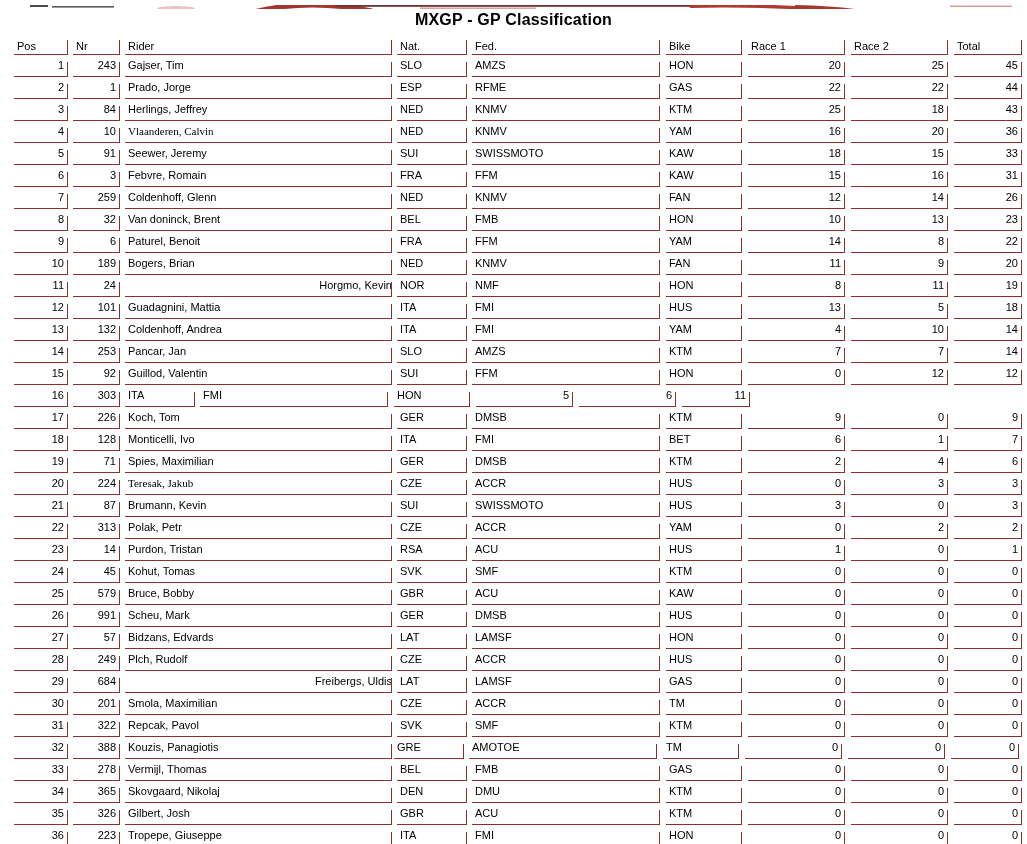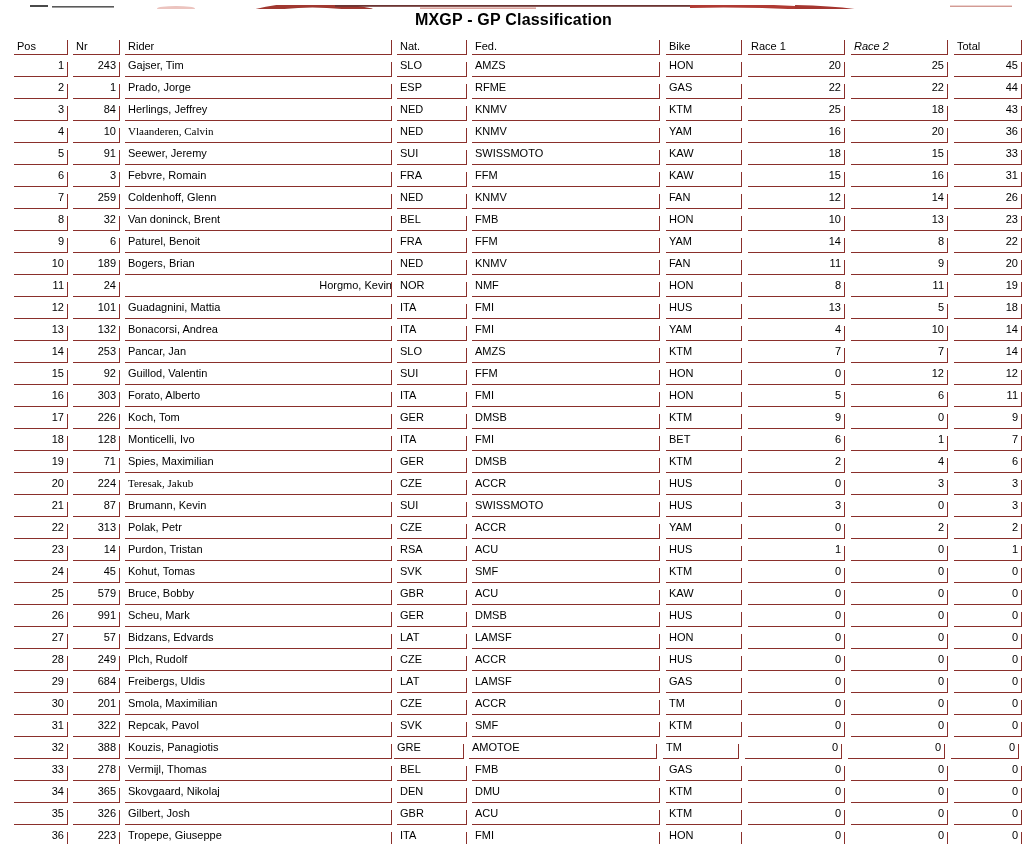--- a/index.html
+++ b/index.html
@@ -76,21 +76,21 @@
 
   <div class="table">
     <div class="row hrow">
         <div class="cell al" style="width: 54px; margin-right: 5px;">Pos</div>
         <div class="cell al" style="width: 47px; margin-right: 5px;">Nr</div>
         <div class="cell al" style="width: 267px; margin-right: 5px;">Rider</div>
         <div class="cell al" style="width: 70px; margin-right: 5px;">Nat.</div>
         <div class="cell al" style="width: 188px; margin-right: 6px;">Fed.</div>
         <div class="cell al" style="width: 76px; margin-right: 6px;">Bike</div>
         <div class="cell al" style="width: 97px; margin-right: 6px;">Race 1</div>
-        <div class="cell al" style="width: 97px; margin-right: 6px; font-style: italic;">Race 2</div>
+        <div class="cell al" style="width: 97px; margin-right: 6px;">Race 2</div>
         <div class="cell al" style="width: 68px; margin-right: 0px;">Total</div>
       </div>
     <div>
         <div class="row">
           <div class="cell ar" style="width: 54px; margin-right: 5px;">1</div>
           <div class="cell ar" style="width: 47px; margin-right: 5px;">243</div>
           <div class="cell al" style="width: 267px; margin-right: 5px;">Gajser, Tim</div>
           <div class="cell al" style="width: 70px; margin-right: 5px;">SLO</div>
           <div class="cell al" style="width: 188px; margin-right: 6px;">AMZS</div>
           <div class="cell al" style="width: 76px; margin-right: 6px;">HON</div>
@@ -215,21 +215,21 @@
           <div class="cell al" style="width: 70px; margin-right: 5px;">ITA</div>
           <div class="cell al" style="width: 188px; margin-right: 6px;">FMI</div>
           <div class="cell al" style="width: 76px; margin-right: 6px;">HUS</div>
           <div class="cell ar" style="width: 97px; margin-right: 6px;">13</div>
           <div class="cell ar" style="width: 97px; margin-right: 6px;">5</div>
           <div class="cell ar" style="width: 68px; margin-right: 0px;">18</div>
         </div>
         <div class="row">
           <div class="cell ar" style="width: 54px; margin-right: 5px;">13</div>
           <div class="cell ar" style="width: 47px; margin-right: 5px;">132</div>
-          <div class="cell al" style="width: 267px; margin-right: 5px;">Bonacorsi, Andrea</div>
+          <div class="cell al" style="width: 267px; margin-right: 5px;">Coldenhoff, Andrea</div>
           <div class="cell al" style="width: 70px; margin-right: 5px;">ITA</div>
           <div class="cell al" style="width: 188px; margin-right: 6px;">FMI</div>
           <div class="cell al" style="width: 76px; margin-right: 6px;">YAM</div>
           <div class="cell ar" style="width: 97px; margin-right: 6px;">4</div>
           <div class="cell ar" style="width: 97px; margin-right: 6px;">10</div>
           <div class="cell ar" style="width: 68px; margin-right: 0px;">14</div>
         </div>
         <div class="row">
           <div class="cell ar" style="width: 54px; margin-right: 5px;">14</div>
           <div class="cell ar" style="width: 47px; margin-right: 5px;">253</div>
@@ -248,21 +248,20 @@
           <div class="cell al" style="width: 70px; margin-right: 5px;">SUI</div>
           <div class="cell al" style="width: 188px; margin-right: 6px;">FFM</div>
           <div class="cell al" style="width: 76px; margin-right: 6px;">HON</div>
           <div class="cell ar" style="width: 97px; margin-right: 6px;">0</div>
           <div class="cell ar" style="width: 97px; margin-right: 6px;">12</div>
           <div class="cell ar" style="width: 68px; margin-right: 0px;">12</div>
         </div>
         <div class="row">
           <div class="cell ar" style="width: 54px; margin-right: 5px;">16</div>
           <div class="cell ar" style="width: 47px; margin-right: 5px;">303</div>
-          <div class="cell al" style="width: 267px; margin-right: 5px;">Forato, Alberto</div>
           <div class="cell al" style="width: 70px; margin-right: 5px;">ITA</div>
           <div class="cell al" style="width: 188px; margin-right: 6px;">FMI</div>
           <div class="cell al" style="width: 76px; margin-right: 6px;">HON</div>
           <div class="cell ar" style="width: 97px; margin-right: 6px;">5</div>
           <div class="cell ar" style="width: 97px; margin-right: 6px;">6</div>
           <div class="cell ar" style="width: 68px; margin-right: 0px;">11</div>
         </div>
         <div class="row">
           <div class="cell ar" style="width: 54px; margin-right: 5px;">17</div>
           <div class="cell ar" style="width: 47px; margin-right: 5px;">226</div>
@@ -391,21 +390,21 @@
           <div class="cell al" style="width: 70px; margin-right: 5px;">CZE</div>
           <div class="cell al" style="width: 188px; margin-right: 6px;">ACCR</div>
           <div class="cell al" style="width: 76px; margin-right: 6px;">HUS</div>
           <div class="cell ar" style="width: 97px; margin-right: 6px;">0</div>
           <div class="cell ar" style="width: 97px; margin-right: 6px;">0</div>
           <div class="cell ar" style="width: 68px; margin-right: 0px;">0</div>
         </div>
         <div class="row">
           <div class="cell ar" style="width: 54px; margin-right: 5px;">29</div>
           <div class="cell ar" style="width: 47px; margin-right: 5px;">684</div>
-          <div class="cell al" style="width: 267px; margin-right: 5px;">Freibergs, Uldis</div>
+          <div class="cell al" style="width: 267px; margin-right: 5px; text-align: right;">Freibergs, Uldis</div>
           <div class="cell al" style="width: 70px; margin-right: 5px;">LAT</div>
           <div class="cell al" style="width: 188px; margin-right: 6px;">LAMSF</div>
           <div class="cell al" style="width: 76px; margin-right: 6px;">GAS</div>
           <div class="cell ar" style="width: 97px; margin-right: 6px;">0</div>
           <div class="cell ar" style="width: 97px; margin-right: 6px;">0</div>
           <div class="cell ar" style="width: 68px; margin-right: 0px;">0</div>
         </div>
         <div class="row">
           <div class="cell ar" style="width: 54px; margin-right: 5px;">30</div>
           <div class="cell ar" style="width: 47px; margin-right: 5px;">201</div>

